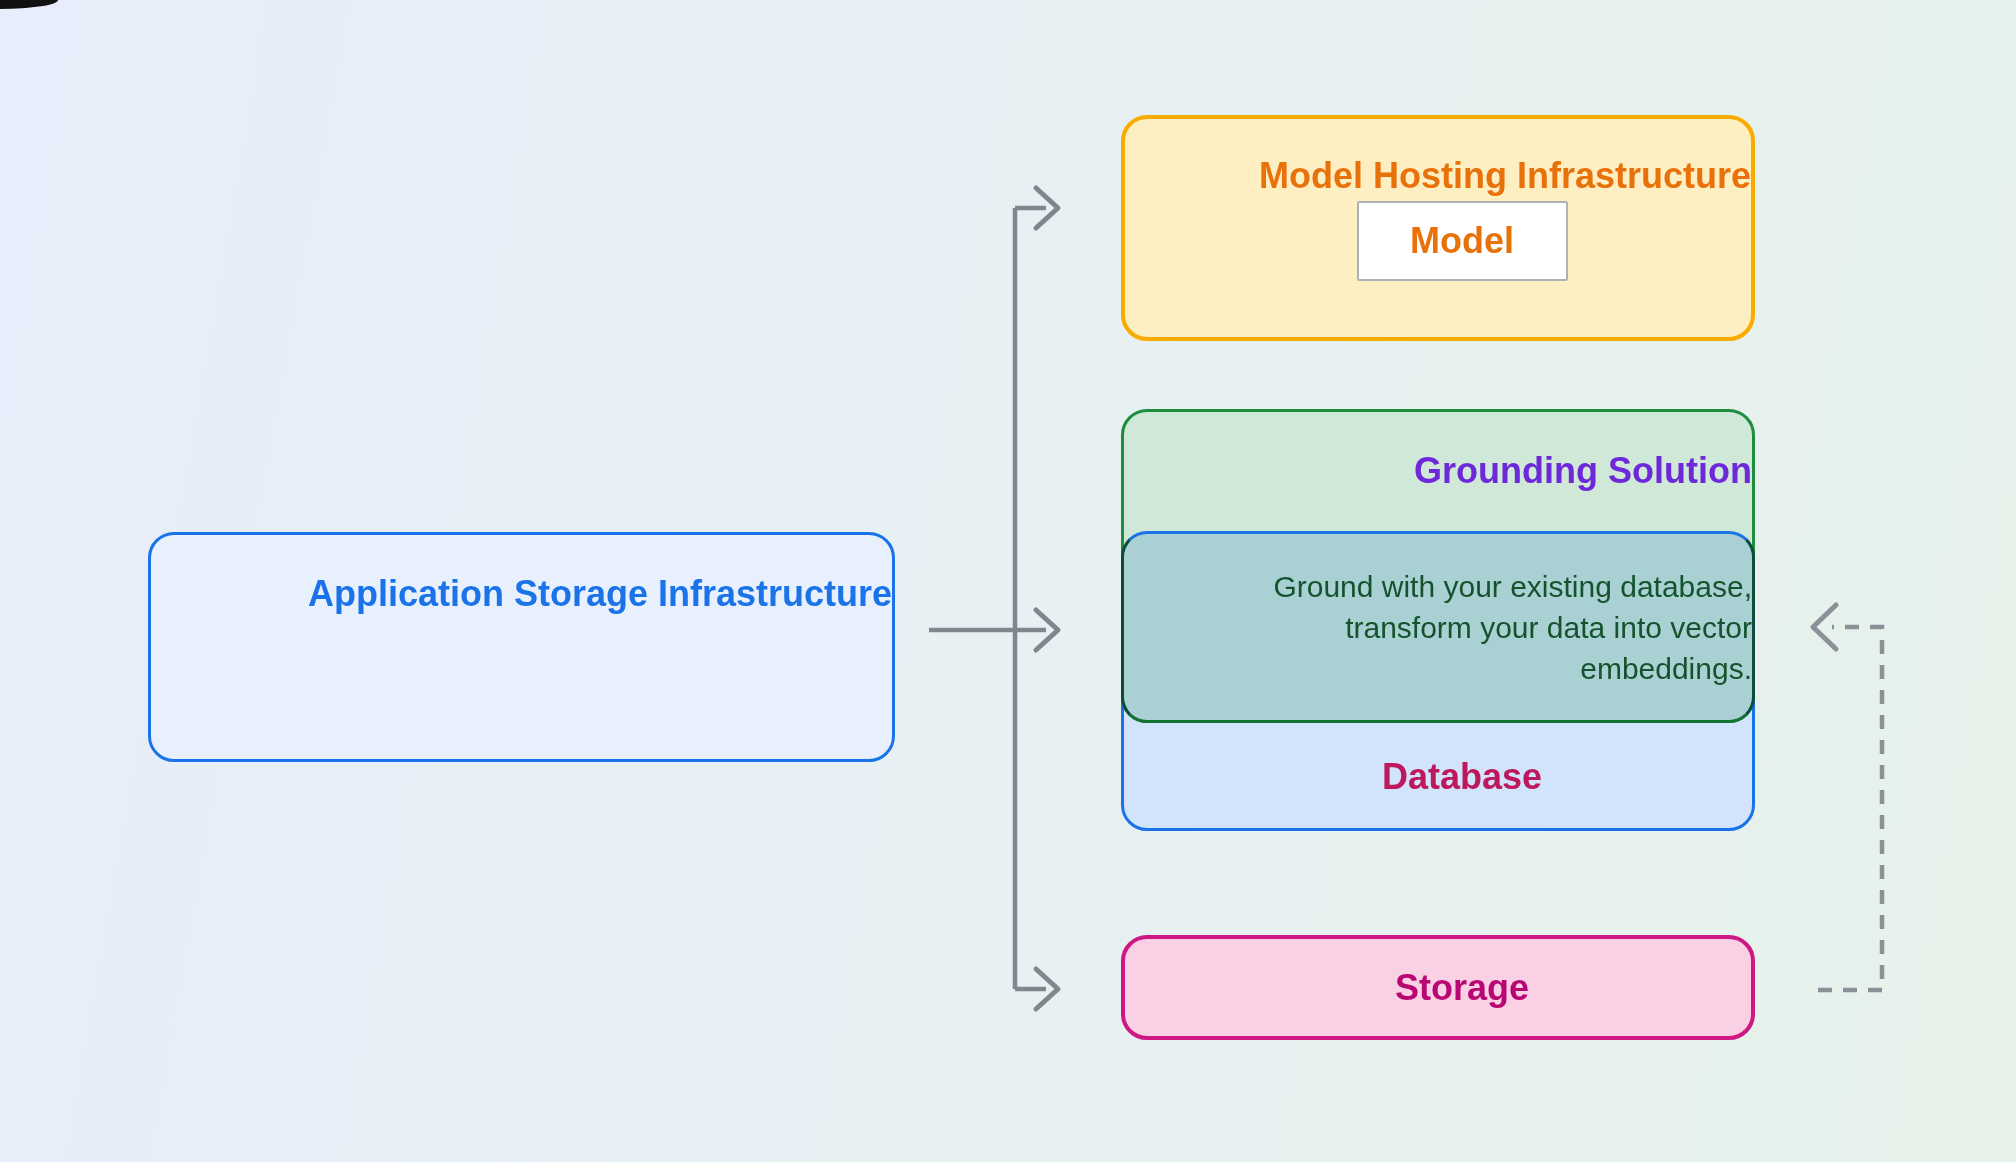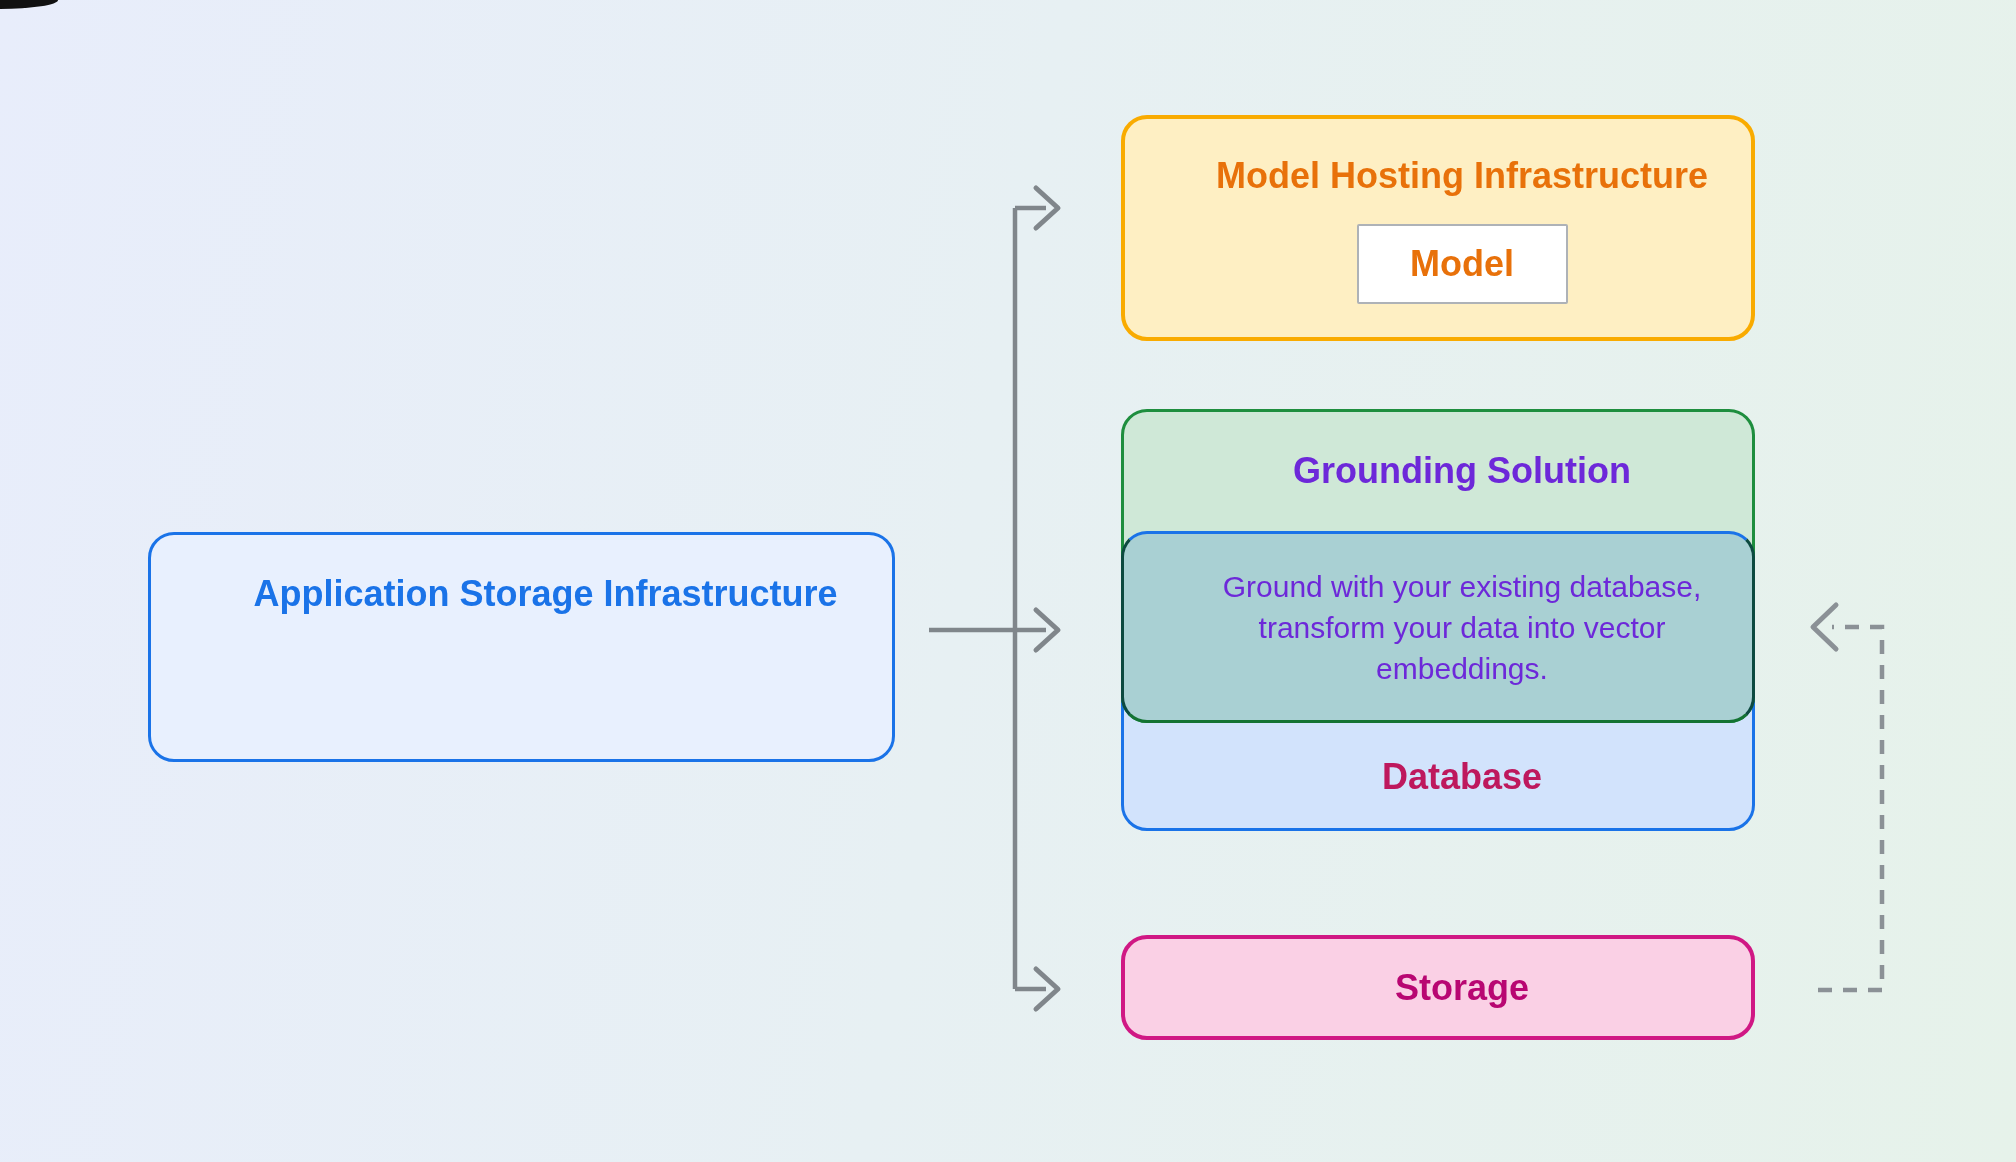--- a/index.html
+++ b/index.html
@@ -3,56 +3,56 @@
 <meta charset="utf-8">
 <style>
   html,body{margin:0;padding:0;background:#222;}
   .canvas{
     position:relative;
     width:2016px;height:1162px;
     overflow:hidden;
     background:linear-gradient(100deg,#E8EDFB 0%,#E7F0F3 48%,#E6F2EA 100%);
     font-family:"Liberation Sans","DejaVu Sans",sans-serif;
   }
-  .box{position:absolute;box-sizing:border-box;text-align:center;padding-left:48px;}
+  .box{position:absolute;box-sizing:border-box;text-align:right;padding-left:48px;}
   .box-title{font-weight:bold;font-size:36px;line-height:42px;}
   .chip{
     box-sizing:border-box;background:#ffffff;border:2px solid #AEB2B7;
     display:flex;align-items:center;justify-content:center;
     font-weight:bold;font-size:36px;margin:17px auto 0 auto;border-radius:2px;
   }
 
   
   .app-box{left:148px;top:532px;width:747px;height:230px;background:#E8F0FE;
     border:3px solid #1A73E8;border-radius:26px;padding-top:38px;}
   .app-box .box-title{color:#1A73E8;}
   .app-chip{width:318px;height:79px;color:#1A73E8;}
 
   
   .model-box{left:1121px;top:115px;width:634px;height:226px;background:#FEEFC3;
     border:4px solid #F9AB00;border-radius:26px;padding-top:36px;}
   .model-box .box-title{color:#E8710A;}
-  .model-chip{width:211px;height:80px;color:#E8710A;margin-top:27px;}
+  .model-chip{width:211px;height:80px;color:#E8710A;margin-top:4px;}
 
   
   .database-box{left:1121px;top:531px;width:634px;height:300px;background:#D2E3FC;
     border:3px solid #1A73E8;border-radius:26px;
     display:flex;align-items:flex-end;justify-content:center;padding-bottom:30px;}
   .database-box .box-title{color:#be185d;}
 
   
   .grounding-box{left:1121px;top:409px;width:634px;height:314px;background:#CFE8D7;
     border:3px solid #1E8E3E;border-radius:26px;padding-top:38px;}
   .grounding-box .box-title{color:#6d28d9;}
 
   
   .teal-box{left:1121px;top:531px;width:634px;height:192px;background:#A9D0D3;
     border:3px solid #0D4A40;border-top-color:#1A73E8;border-bottom-color:#137333;
     border-radius:26px;display:flex;align-items:center;justify-content:center;}
-  .teal-box p{margin:0;width:582px;font-size:30px;line-height:41px;color:#6d28d9;}
+  .teal-box p{margin:0;width:582px;font-size:30px;line-height:41px;color:#14532d;}
 
   
   .storage-box{left:1121px;top:935px;width:634px;height:105px;background:#FAD0E5;
     border:4px solid #D01884;border-radius:26px;
     display:flex;align-items:center;justify-content:center;}
   .storage-box .box-title{color:#B80672;}
 
   .arrows{position:absolute;left:0;top:0;width:2016px;height:1162px;}
 
   .corner-artifact{position:absolute;left:0;top:0;width:58px;height:9px;background:#111;

